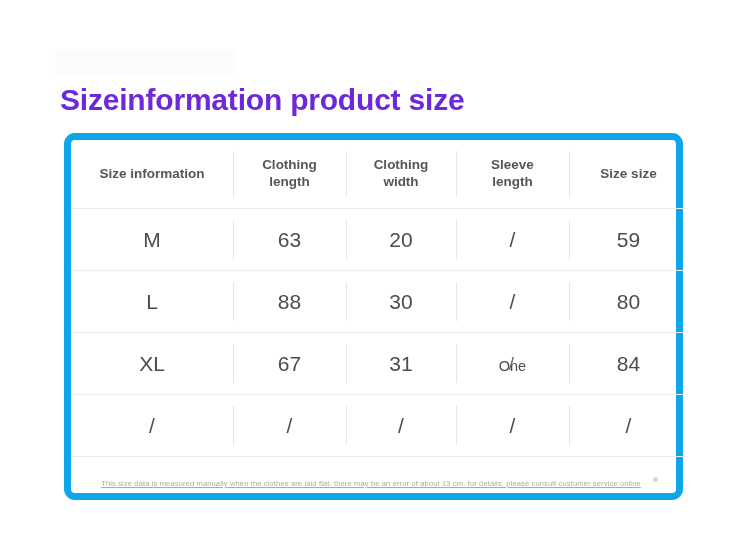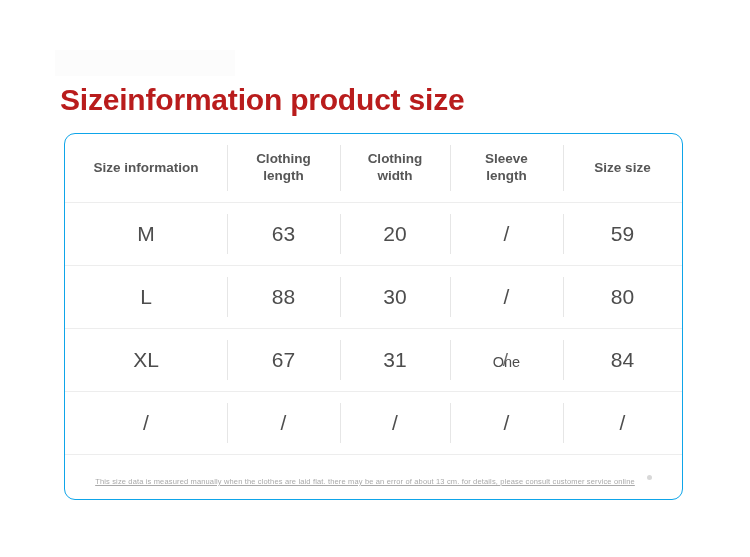--- a/index.html
+++ b/index.html
@@ -33,32 +33,32 @@
     pointer-events: none;
   }
 
   .page-title {
     position: absolute;
     left: 60px;
     top: 63px;
     font-size: 30px;
     font-weight: 700;
     letter-spacing: -0.2px;
-    color: #b91c1c;
+    color: #6d28d9;
     white-space: nowrap;
   }
 
   .size-card {
     position: absolute;
     left: 64px;
     top: 133px;
     width: 619px;
     height: 367px;
     box-sizing: border-box;
-    border: 1px solid #0ea5e9;
+    border: 7px solid #0ea5e9;
     border-radius: 11px;
     background: #ffffff;
   }
 
   .size-table {
     width: 100%;
     height: 100%;
     border-collapse: collapse;
     table-layout: fixed;
     position: relative;

